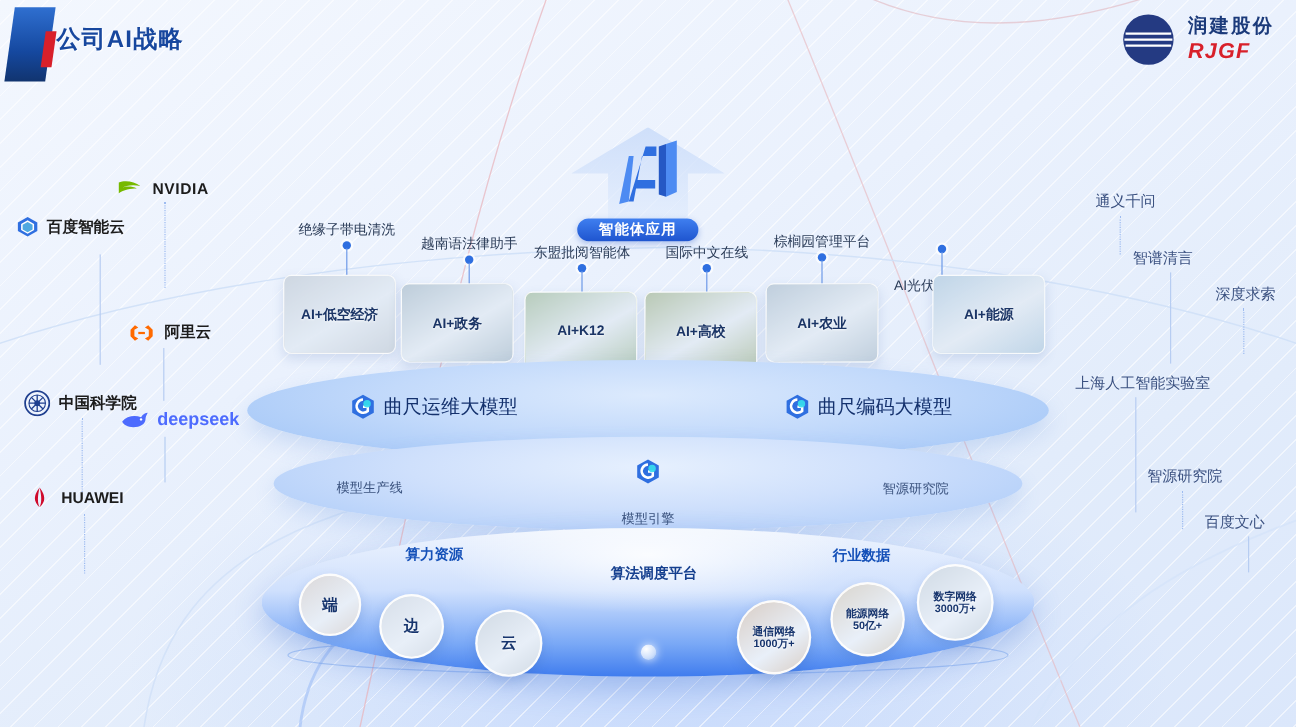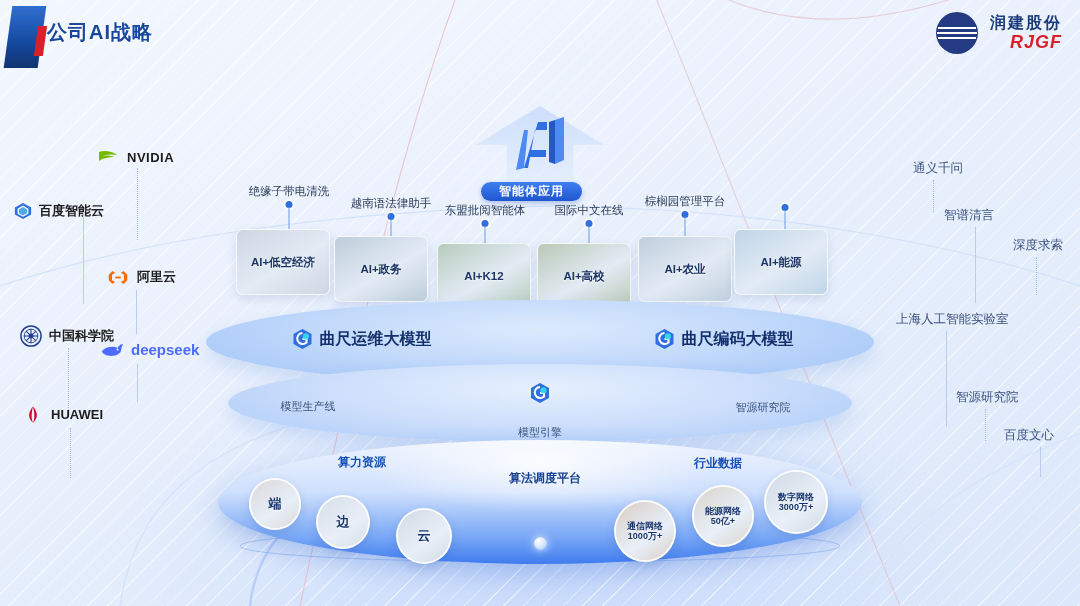--- a/index.html
+++ b/index.html
@@ -34,21 +34,21 @@
     background:#d8202a; transform: skewX(-8deg);
   }
   .page-title {
     position:absolute; left:47px; top:19px;
     font-size:20px; font-weight:bold; color:#17479e;
     letter-spacing:1px;
     text-shadow: 1px 1px 0 rgba(255,255,255,0.9);
   }
   .brand { position:absolute; right:18px; top:9px; display:flex; align-items:center; gap:9px; }
   .brand-mark { width:48px; height:48px; }
-  .brand-text { display:flex; flex-direction:column; line-height:1; gap:2px;align-items:flex-end; }
+  .brand-text { display:flex; flex-direction:column; line-height:1; gap:2px; }
   .brand-cn { font-size:16px; font-weight:bold; color:#1b3a7a; letter-spacing:2px; }
   .brand-en { font-size:18px; font-weight:bold; color:#d8202a; font-style:italic; letter-spacing:1px; }
 
   .hero-title {
     position:absolute; left:0; right:0; top:84px; text-align:center;
     font-size:21px; font-weight:bold; color:#24303f; letter-spacing:2px;
   }
 
   
   .arcs { position:absolute; inset:0; pointer-events:none; }
@@ -117,21 +117,21 @@
     background:
       radial-gradient(ellipse 250px 70px at 50% 18%, rgba(255,255,255,0.85) 0%, rgba(255,255,255,0) 70%),
       linear-gradient(180deg, #eef4fe 0%, #cfe0fd 42%, #79a8f6 78%, #3f7cee 100%);
     box-shadow: 0 10px 24px rgba(60,110,210,0.3);
   }
 
   .band-label {
     position:absolute; white-space:nowrap; transform:translateX(-50%);
   }
   .band-main {
-    font-size:16px; font-weight:bold; color:#14316d;
+    font-size:16px; font-weight:normal; color:#14316d;
     display:flex; align-items:center; gap:7px;
   }
   .hexlogo { width:20px; height:22px; flex:none; }
   .band-sub { font-size:11px; color:#3a527e; }
   .sect-title {
     position:absolute; font-size:12px; font-weight:bold; color:#1450b8;
     white-space:nowrap; transform:translateX(-50%);
   }
   .sect-title.alt { color:#16408f; }
 
@@ -253,21 +253,21 @@
         <div class="cap">AI+K12</div>
       </div>
       <div class="card" style="left: 537px; top: 243px; background: linear-gradient(150deg, rgb(147, 168, 121) 0%, rgb(223, 231, 238) 55%, rgb(147, 168, 121) 100%);">
         <div class="veil"></div>
         <div class="cap">AI+高校</div>
       </div>
       <div class="card" style="left: 638px; top: 236px; background: linear-gradient(150deg, rgb(159, 179, 194) 0%, rgb(223, 231, 238) 55%, rgb(159, 179, 194) 100%);">
         <div class="veil"></div>
         <div class="cap">AI+农业</div>
       </div>
-      <div class="card" style="left: 734px; top: 229px; background: linear-gradient(150deg, rgb(159, 191, 214) 0%, rgb(223, 231, 238) 55%, rgb(159, 191, 214) 100%); justify-content: center;">
+      <div class="card" style="left: 777px; top: 229px; background: linear-gradient(150deg, rgb(159, 191, 214) 0%, rgb(223, 231, 238) 55%, rgb(159, 191, 214) 100%); justify-content: center;">
         <div class="veil"></div>
         <div class="cap">AI+能源</div>
       </div>
     </div>
 
   <div class="band" id="band-model"></div>
   <div class="band-label band-main" style="left:362px; top:328px;">
     <svg class="hexlogo" viewBox="0 0 20 22">
       <polygon points="10,1 19,6 19,16 10,21 1,16 1,6" fill="#2f6fe0"></polygon>
       <path d="M10 5 A5.5 5.5 0 1 0 14 14.5 L14 11 L10 11" fill="none" stroke="#ffffff" stroke-width="2.1"></path>
@@ -341,21 +341,21 @@
 
   <div id="left-partners">
       <div class="partner" style="left: 96px; top: 148px;">
         <span style="display: flex;">
           <svg viewBox="0 0 24 18" width="24" height="18">
             <path d="M3 4 C8 2 16 3 21 7 C16 6 9 6 5 9 C8 7 14 7 18 9 C13 9 7 10 3 13 Z" fill="#76b900"></path>
           </svg>
         </span>
         <span class="partner-name" style="letter-spacing: 0.5px;">NVIDIA</span>
       </div>
-      <div class="partner" style="left: 14px; top: 202px; text-align: right;">
+      <div class="partner" style="left: 14px; top: 180px; text-align: right;">
         <span style="display: flex;">
           <svg viewBox="0 0 20 20" width="18" height="18">
             <polygon points="10,1 19,6 19,14 10,19 1,14 1,6" fill="#2f6fe0"></polygon>
             <polygon points="10,4 16,7.5 16,13 10,16.5 4,13 4,7.5" fill="#ffffff"></polygon>
             <polygon points="10,5.5 14.6,8.2 14.6,12.4 10,15 5.4,12.4 5.4,8.2" fill="#4fa8e0"></polygon>
           </svg>
         </span>
         <span class="partner-name">百度智能云</span>
       </div>
       <div class="partner" style="left: 106px; top: 268px;">

